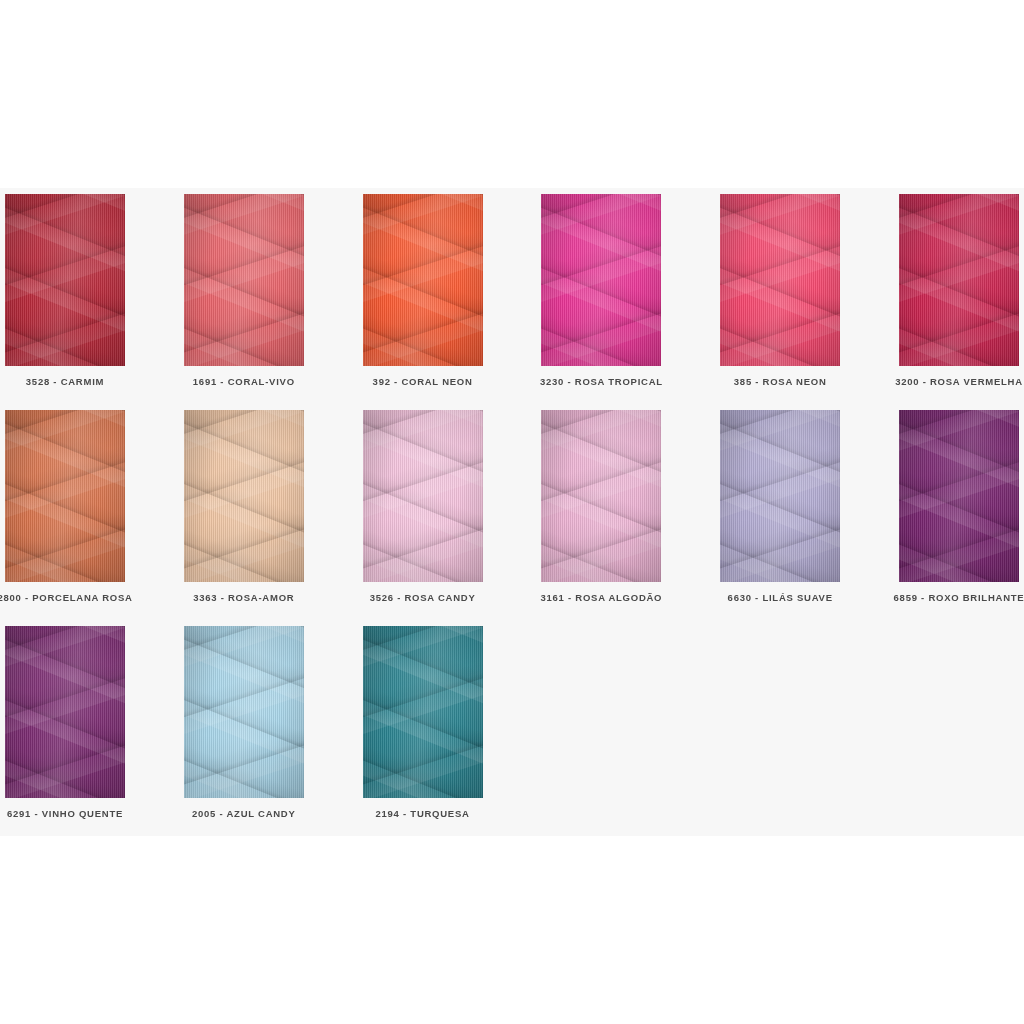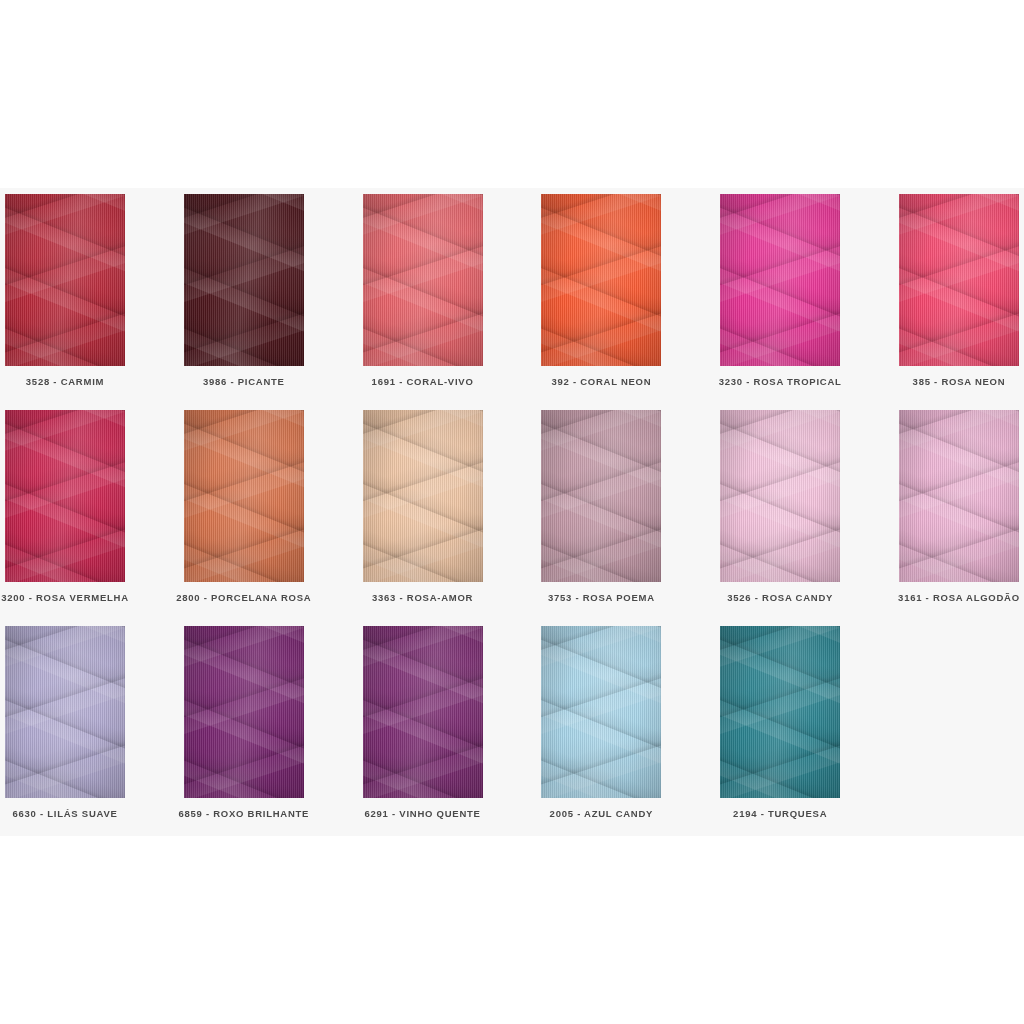--- a/index.html
+++ b/index.html
@@ -139,29 +139,20 @@
         <div class="swatch-cell">
           <div class="swatch-photo" style="background-color: rgb(185, 41, 58);">
             <div class="tex rib"></div>
             <div class="tex bandA"></div>
             <div class="tex bandB"></div>
             <div class="tex shade"></div>
           </div>
           <div class="swatch-label">3528 - CARMIM</div>
         </div>
         <div class="swatch-cell">
-          <div class="swatch-photo" style="background-color: rgb(78, 22, 28);">
-            <div class="tex rib"></div>
-            <div class="tex bandA"></div>
-            <div class="tex bandB"></div>
-            <div class="tex shade"></div>
-          </div>
-          <div class="swatch-label">3986 - PICANTE</div>
-        </div>
-        <div class="swatch-cell">
           <div class="swatch-photo" style="background-color: rgb(233, 99, 106);">
             <div class="tex rib"></div>
             <div class="tex bandA"></div>
             <div class="tex bandB"></div>
             <div class="tex shade"></div>
           </div>
           <div class="swatch-label">1691 - CORAL-VIVO</div>
         </div>
         <div class="swatch-cell">
           <div class="swatch-photo" style="background-color: rgb(251, 90, 49);">
@@ -209,29 +200,20 @@
           <div class="swatch-label">2800 - PORCELANA ROSA</div>
         </div>
         <div class="swatch-cell">
           <div class="swatch-photo" style="background-color: rgb(240, 198, 164);">
             <div class="tex rib"></div>
             <div class="tex bandA"></div>
             <div class="tex bandB"></div>
             <div class="tex shade"></div>
           </div>
           <div class="swatch-label">3363 - ROSA-AMOR</div>
-        </div>
-        <div class="swatch-cell">
-          <div class="swatch-photo" style="background-color: rgb(197, 154, 169);">
-            <div class="tex rib"></div>
-            <div class="tex bandA"></div>
-            <div class="tex bandB"></div>
-            <div class="tex shade"></div>
-          </div>
-          <div class="swatch-label">3753 - ROSA POEMA</div>
         </div>
         <div class="swatch-cell">
           <div class="swatch-photo" style="background-color: rgb(245, 195, 221);">
             <div class="tex rib"></div>
             <div class="tex bandA"></div>
             <div class="tex bandB"></div>
             <div class="tex shade"></div>
           </div>
           <div class="swatch-label">3526 - ROSA CANDY</div>
         </div>

